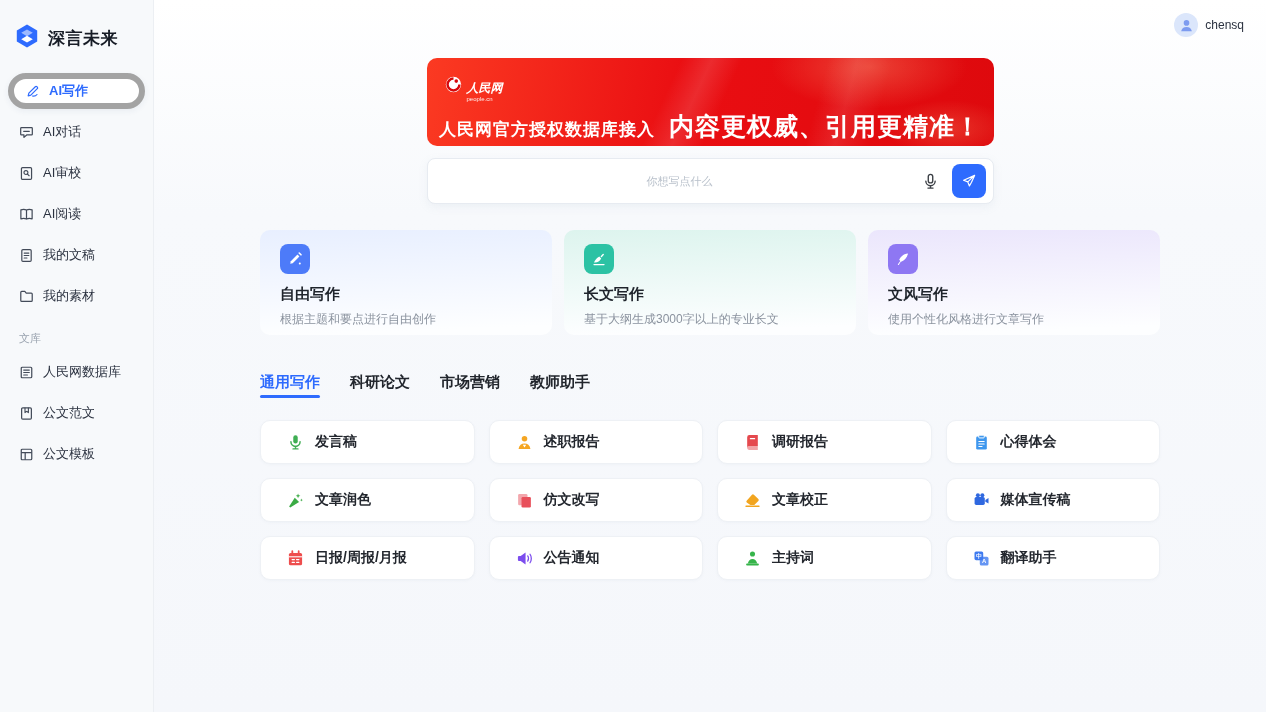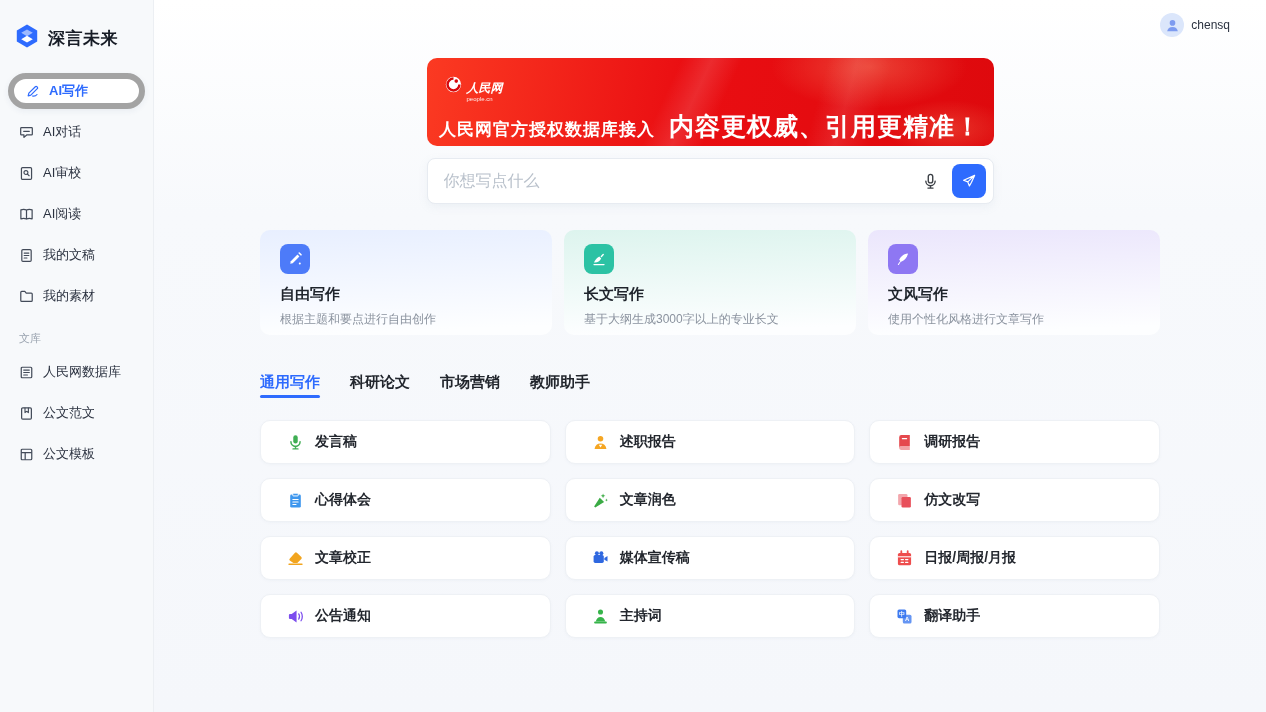--- a/index.html
+++ b/index.html
@@ -28,21 +28,21 @@
     border:6px solid #a3a3a3; box-shadow:0 2px 6px rgba(40,70,120,.07);
   }
   .nav-item.active .icn { color:#2e6bfe; }
   .section-label { font-size:11px; color:#9aa3af; padding:12px 11px 8px; }
   
   .main {
     flex:1; position:relative; height:712px;
     background:linear-gradient(180deg,#ffffff 0%,#f7f9fc 30%,#f5f7fb 100%);
   }
   .user-chip {
-    position:absolute; top:13px; right:36px;
+    position:absolute; top:13px; right:22px;
     display:flex; align-items:center; gap:7px; cursor:pointer;
   }
   .user-avatar {
     width:24px; height:24px; border-radius:50%;
     background:#dbe6fb; display:flex; align-items:center; justify-content:center;
   }
   .user-name { font-size:12px; color:#2b3240; }
   
   .hero { width:567px; margin:58px auto 0; }
   .banner {
@@ -68,22 +68,22 @@
   }
   .banner-small { font-size:17px; font-weight:700; letter-spacing:1px; }
   .banner-large { font-size:25px; font-weight:800; letter-spacing:1px; }
   .composer {
     margin-top:12px; height:46px; background:#fff;
     border:1px solid #e7ebf1; border-radius:8px;
     box-shadow:0 3px 10px rgba(140,155,180,.10);
     display:flex; align-items:center; padding:0 7px 0 16px;
   }
   .composer input {
-    flex:1; border:none; outline:none; font-size:16px; color:#23272e;
-    font-family:"Liberation Sans","DejaVu Sans",sans-serif; background:transparent;
+    flex:1; border:none; outline:none; font-size:11px; color:#23272e;
+    font-family:"Liberation Sans","DejaVu Sans",sans-serif; background:transparent;text-align:center;
   }
   .composer input::placeholder { color:#b9c1cb; }
   .mic-btn {
     width:30px; height:30px; border:none; background:transparent; cursor:pointer;
     display:flex; align-items:center; justify-content:center; color:#3c4046; margin-right:6px;
   }
   .send-btn {
     width:34px; height:34px; border:none; border-radius:8px; background:#2e6bfe;
     display:flex; align-items:center; justify-content:center; cursor:pointer;
   }
@@ -102,21 +102,21 @@
   .tabs { width:900px; margin:38px auto 0; display:flex; gap:30px; }
   .tab { font-size:15px; font-weight:700; color:#22262d; cursor:pointer; padding-bottom:6px; }
   .tab.active { color:#2e6bfe; position:relative; }
   .tab.active::after {
     content:""; position:absolute; left:0; right:0; bottom:0;
     height:3px; border-radius:2px; background:#2e6bfe;
   }
   
   .grid {
     width:900px; margin:22px auto 0;
-    display:grid; grid-template-columns:repeat(3,1fr); gap:14px;
+    display:grid; grid-template-columns:repeat(4,1fr); gap:14px;
   }
   .grid-item {
     height:44px; background:#fff; border:1px solid #eef1f5; border-radius:10px;
     display:flex; align-items:center; gap:11px; padding-left:26px;
     font-size:14px; font-weight:700; color:#23272e; cursor:pointer;
     box-shadow:0 1px 3px rgba(120,135,160,.05);
   }
   .grid-item .icn { display:flex; align-items:center; }
 </style>
 </head>

